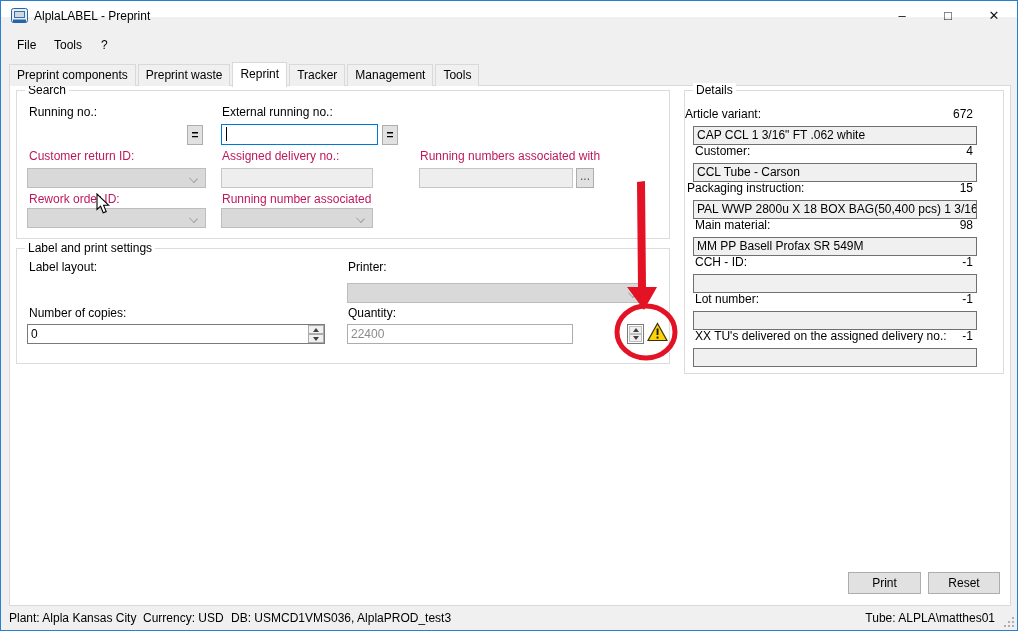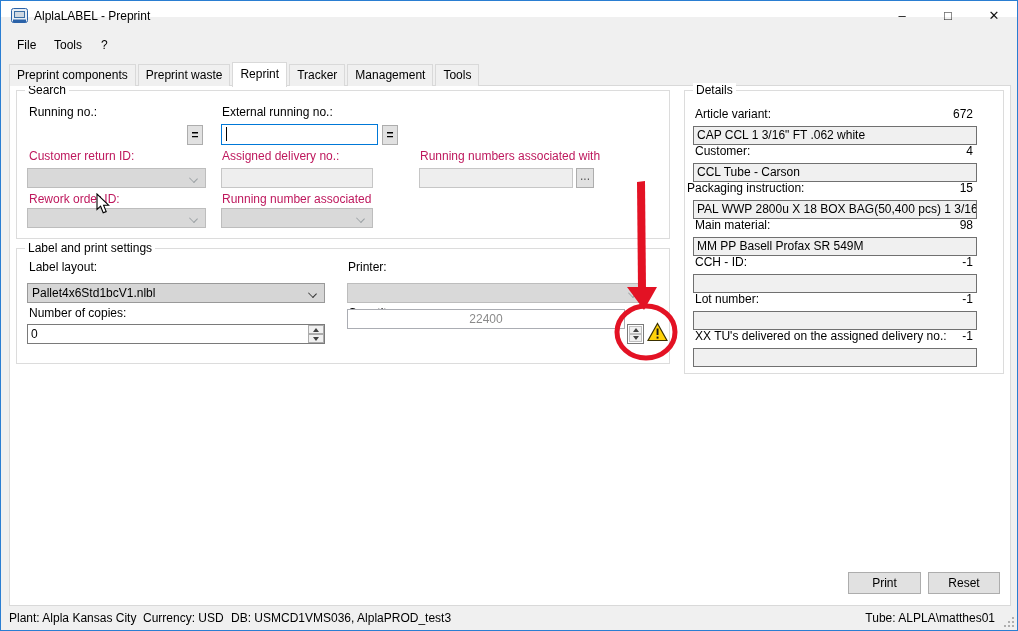--- a/index.html
+++ b/index.html
@@ -135,63 +135,59 @@
       <div class="combo dis" style="left:204px; top:117px; width:152px;">
         <span></span>
         <span class="chev"></span>
       </div>
     </div>
 
     <div class="grp" style="left:6px; top:162px; width:654px; height:116px;">
       <span class="grp-title">Label and print settings</span>
 
       <span class="lbl" style="left:12px; top:11px;">Label layout:</span>
-      <div class="combo" style="left:10px; top:34px; width:298px;">
-        <span>Pallet4x6Std1bcV1.nlbl</span>
-        <span class="chev"></span>
-      </div>
 
       <span class="lbl" style="left:331px; top:11px;">Printer:</span>
       <div class="combo dis" style="left:330px; top:34px; width:298px;">
         <span></span>
         <span class="chev"></span>
       </div>
 
       <span class="lbl" style="left:12px; top:57px;">Number of copies:</span>
       <div class="tb" style="left:10px; top:75px; width:298px; border-color:#7a7a7a;">0</div>
       <div class="spinbox" style="left:291px; top:76px; height:18px;">
         <div class="spin">
             <span class="tri-up"></span>
           </div>
         <div class="spin">
             <span class="tri-dn"></span>
           </div>
       </div>
 
       <span class="lbl" style="left:331px; top:57px;">Quantity:</span>
-      <div class="tb soft" style="left:330px; top:60px; width:278px;text-align:center;">22400</div>
+      <div class="tb soft" style="left:330px; top:75px; width:226px;">22400</div>
       <div class="qspin" style="left:610px; top:75px;">
         <div class="spin" style="border-color:#bfbfbf;">
             <span class="tri-up"></span>
           </div>
         <div class="spin" style="border-color:#bfbfbf;">
             <span class="tri-dn"></span>
           </div>
       </div>
       <svg style="position:absolute; left:630px; top:73px;" width="21" height="20" viewBox="0 0 21 20">
         <polygon points="10.5,1.5 20,18.5 1,18.5" fill="#ffd20a" stroke="#3a3000" stroke-width="1.2"></polygon>
         <rect x="9.6" y="6.5" width="1.9" height="6.5" fill="#1a1a1a"></rect>
         <rect x="9.6" y="14.6" width="1.9" height="2" fill="#1a1a1a"></rect>
       </svg>
     </div>
 
     <div class="grp" style="left:674px; top:4px; width:320px; height:284px;">
       <span class="grp-title">Details</span>
 
-      <span class="lbl" style="left:10px; top:16px;">Article variant:</span>
+      <span class="lbl" style="left:0; top:16px;">Article variant:</span>
       <span class="dnum" style="top:16px;">672</span>
       <div class="dbox" style="top:35px;">CAP CCL 1 3/16" FT .062 white</div>
 
       <span class="lbl" style="left:10px; top:53px;">Customer:</span>
       <span class="dnum" style="top:53px;">4</span>
       <div class="dbox" style="top:72px;">CCL Tube - Carson</div>
 
       <span class="lbl" style="left:2px; top:90px;">Packaging instruction:</span>
       <span class="dnum" style="top:90px;">15</span>
       <div class="dbox" style="top:109px;">PAL WWP 2800u X 18 BOX BAG(50,400 pcs) 1 3/16" FT</div>

